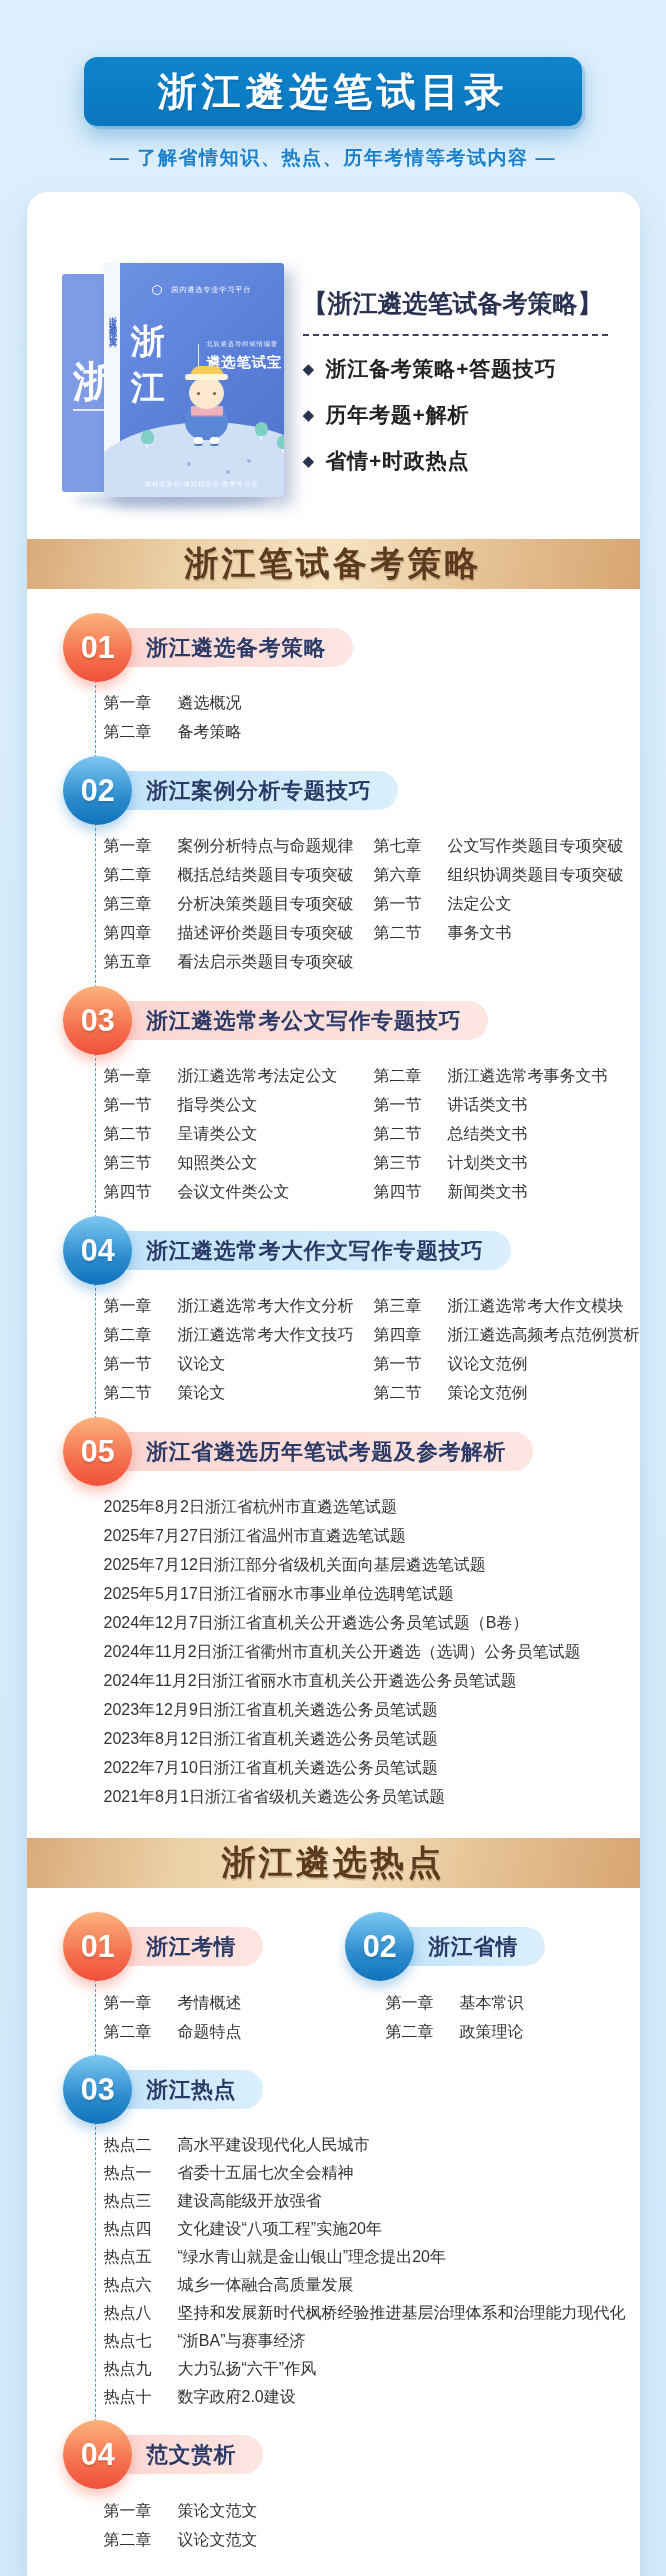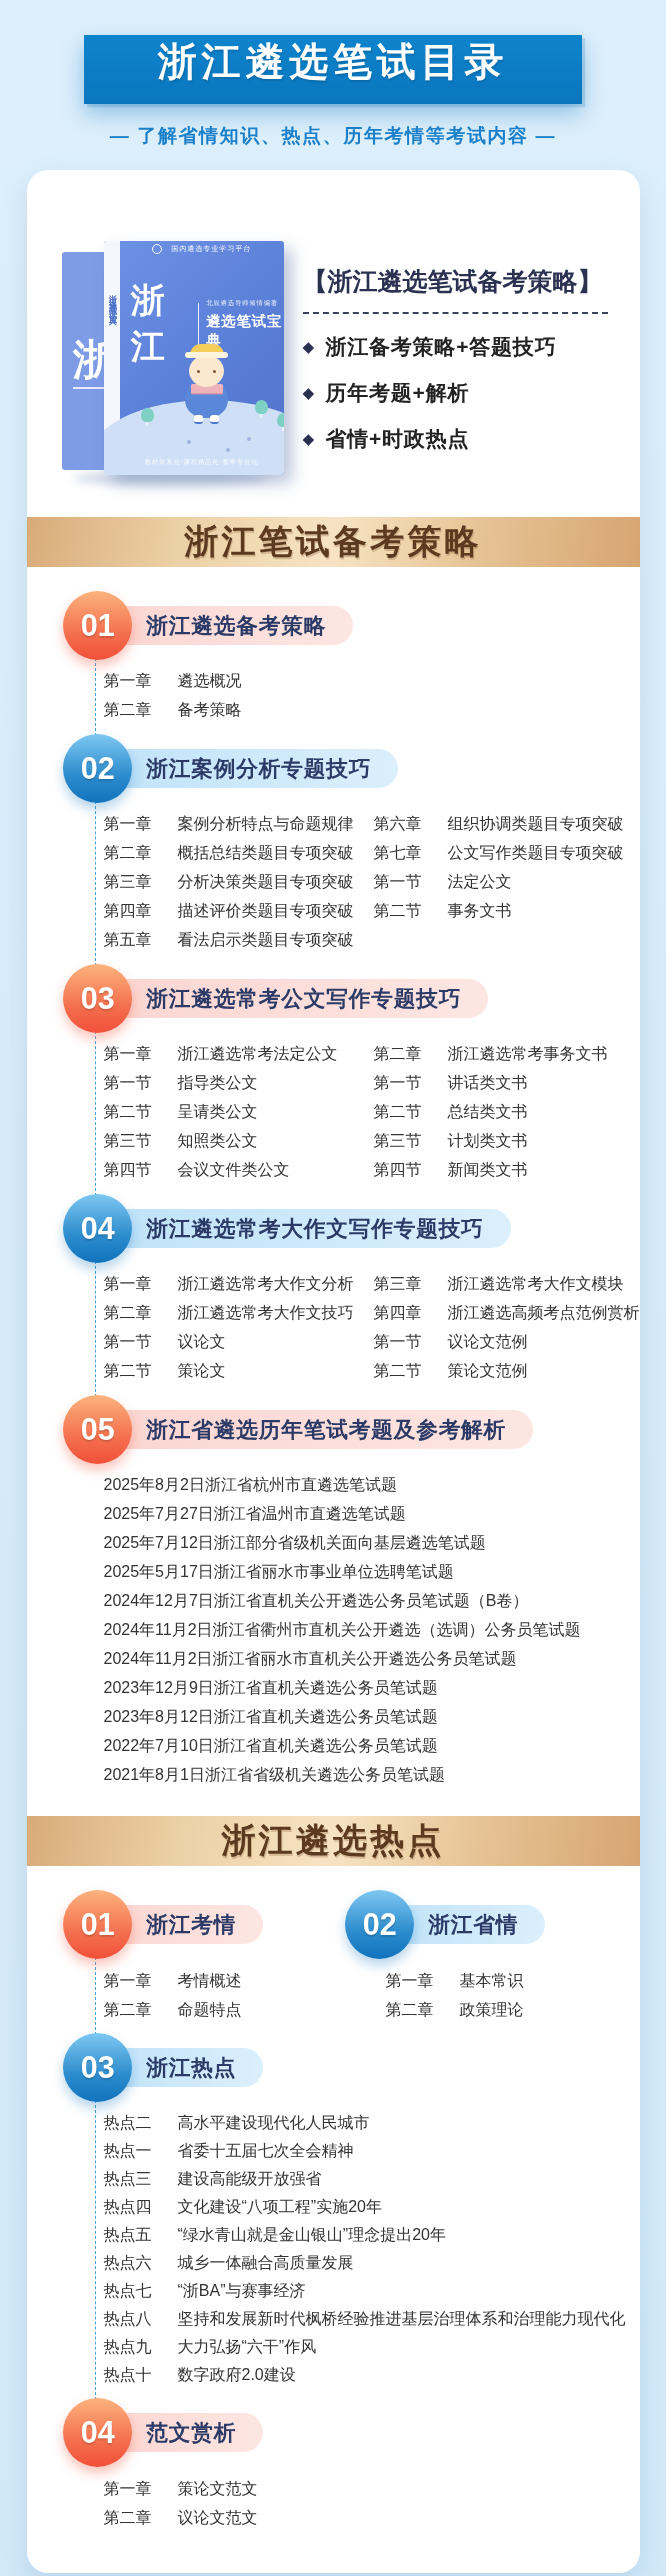--- a/index.html
+++ b/index.html
@@ -1,41 +1,41 @@
 <!DOCTYPE html>
 <html style="font-size:13px"><head>
 <meta charset="utf-8">
 <style>
   html,body{margin:0;padding:0;background:#cde5f6;}
   .page{width:666px;margin:0 auto;background:linear-gradient(180deg,#ddeffc 0%,#d7ecfa 40%,#d2e9f9 100%);
         font-family:"Liberation Sans","DejaVu Sans",sans-serif;padding-bottom:32px;overflow:hidden;}
   
-  .hero{width:498px;height:69px;margin:35px auto 0;background:linear-gradient(180deg,#0e84cd,#0a76bd);
-        display:flex;align-items:flex-start;justify-content:center;
-        box-shadow:0 9.6px 21px rgba(14,116,186,.38),3.2px 3.2px 0 rgba(10,100,160,.18);}
+  .hero{width:498px;height:69px;margin:57px auto 0;background:linear-gradient(180deg,#0e84cd,#0a76bd);
+        display:flex;align-items:center;justify-content:center;
+        box-shadow:0 9.6px 21px rgba(14,116,186,.38),3.2px 3.2px 0 rgba(10,100,160,.18);border-radius:13px;}
   .hero-title{color:#fff;font-size:39px;font-weight:800;letter-spacing:4.8px;text-shadow:0.8px 1.6px 1.6px rgba(9,80,130,.35);}
   .hero-sub{margin-top:19px;text-align:center;color:#1b80c9;font-size:19px;font-weight:700;letter-spacing:1.6px;}
   
   .card{width:613px;margin:21px auto 0;background:#fff;border-radius:21px;padding:71px 32px 32px;box-sizing:border-box;
         box-shadow:0 11.2px 24px rgba(120,160,200,.25);}
   
   .intro{display:flex;margin-bottom:35px;}
   .book-wrap{position:relative;width:225px;height:241px;flex:0 0 225px;}
   .book-shadow{position:absolute;left:14.4px;bottom:-3.2px;width:196px;height:14.4px;background:rgba(110,140,185,.35);
                border-radius:50%;filter:blur(4.8px);}
   .book-back{position:absolute;left:3.2px;top:11.2px;width:159px;height:218px;background:#7d9ce5;border-radius:3.2px;overflow:hidden;}
   .book-back .big-char{position:absolute;left:11.2px;top:80px;color:#fff;font-size:42px;font-weight:800;}
   .book-back .uline{position:absolute;left:11.2px;top:135px;width:56px;height:1.6px;background:#fff;opacity:.8;}
   .book-front{position:absolute;left:45px;top:0;width:180px;height:234px;border-radius:3.2px;overflow:hidden;
               background:linear-gradient(135deg,#6e92e4 0%,#5a7fd8 55%,#5072cd 100%);
               box-shadow:8px 8px 16px rgba(60,90,150,.35);}
   .spine{position:absolute;left:0;top:0;width:16px;height:100%;background:#f4f7fc;display:flex;justify-content:center;}
   .spine-text{writing-mode:vertical-rl;font-size:8px;color:#4a6fc9;letter-spacing:3.2px;margin-top:47px;font-weight:700;}
   .cover{position:absolute;left:16px;top:0;right:0;bottom:0;}
-  .logo-row{display:flex;align-items:center;justify-content:center;gap:9px;margin-top:3px;}
+  .logo-row{display:flex;align-items:center;justify-content:center;gap:9px;margin-top:22px;}
   .logo-dot{width:10.4px;height:10.4px;border:1.2px solid #fff;border-radius:50%;box-sizing:border-box;}
   .logo-text{color:#fff;font-size:7.2px;letter-spacing:0.8px;opacity:.95;}
   .title-row{display:flex;align-items:center;margin:24px 0 0 11.2px;}
   .prov{color:#fff;font-size:34px;font-weight:800;letter-spacing:1.6px;}
   .vdiv{width:0.8px;height:42px;background:rgba(255,255,255,.85);margin:0 7.2px;}
   .tcol{display:flex;flex-direction:column;}
   .byline{color:#fff;font-size:6.4px;opacity:.9;letter-spacing:0.8px;}
   .series{color:#fff;font-size:14.4px;font-weight:800;letter-spacing:0.8px;margin-top:4px;}
   .hill{position:absolute;left:-32px;bottom:-45px;width:241px;height:120px;background:#cfdff6;border-radius:50%;}
   .mascot{position:absolute;left:63px;top:103px;width:48px;}
@@ -228,27 +228,27 @@
               </div>
 
               <div class="crow">
                 <span class="cno">第五章</span>
                 <span class="ct">看法启示类题目专项突破</span>
               </div>
             </div>
           <div class="c2">
 
               <div class="crow">
+                <span class="cno">第七章</span>
+                <span class="ct">公文写作类题目专项突破</span>
+              </div>
+
+              <div class="crow">
                 <span class="cno">第六章</span>
                 <span class="ct">组织协调类题目专项突破</span>
-              </div>
-
-              <div class="crow">
-                <span class="cno">第七章</span>
-                <span class="ct">公文写作类题目专项突破</span>
               </div>
 
               <div class="crow">
                 <span class="cno">第一节</span>
                 <span class="ct">法定公文</span>
               </div>
 
               <div class="crow">
                 <span class="cno">第二节</span>
                 <span class="ct">事务文书</span>
@@ -482,27 +482,27 @@
               <span class="cno">热点五</span>
               <span class="ct">“绿水青山就是金山银山”理念提出20年</span>
             </div>
 
             <div class="crow">
               <span class="cno">热点六</span>
               <span class="ct">城乡一体融合高质量发展</span>
             </div>
 
             <div class="crow">
+              <span class="cno">热点八</span>
+              <span class="ct">坚持和发展新时代枫桥经验推进基层治理体系和治理能力现代化</span>
+            </div>
+
+            <div class="crow">
               <span class="cno">热点七</span>
               <span class="ct">“浙BA”与赛事经济</span>
-            </div>
-
-            <div class="crow">
-              <span class="cno">热点八</span>
-              <span class="ct">坚持和发展新时代枫桥经验推进基层治理体系和治理能力现代化</span>
             </div>
 
             <div class="crow">
               <span class="cno">热点九</span>
               <span class="ct">大力弘扬“六干”作风</span>
             </div>
 
             <div class="crow">
               <span class="cno">热点十</span>
               <span class="ct">数字政府2.0建设</span>

